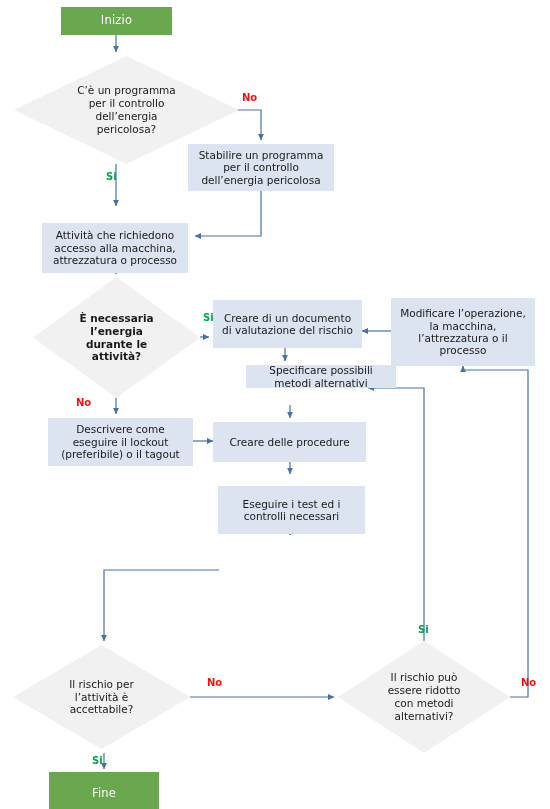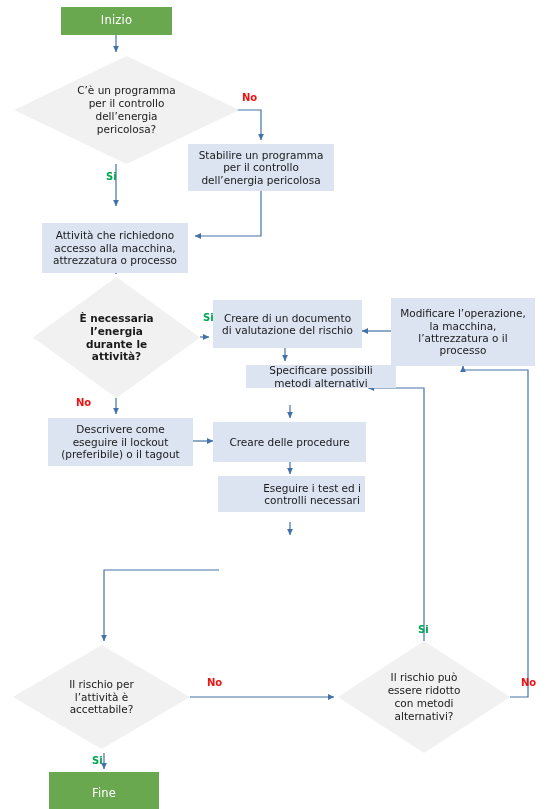--- a/index.html
+++ b/index.html
@@ -207,21 +207,21 @@
       <div>(preferibile) o il tagout</div>
     </div>
   </div>
 
   <div class="node node-process" style="left:213px; top:422px; width:153px; height:40px;">
     <div>
       <div>Creare delle procedure</div>
     </div>
   </div>
 
-  <div class="node node-process" style="left:218px; top:476px; width:147px; height:36px;justify-content:flex-end;">
+  <div class="node node-process" style="left:218px; top:486px; width:147px; height:48px;">
     <div>
       <div>Eseguire i test ed i</div>
       <div>controlli necessari</div>
     </div>
   </div>
 
 
   <div class="node node-decision" style="left:13px; top:645px; width:177px; height:104px;">
     <div class="diamond-shape"></div>
     <div class="diamond-text">

